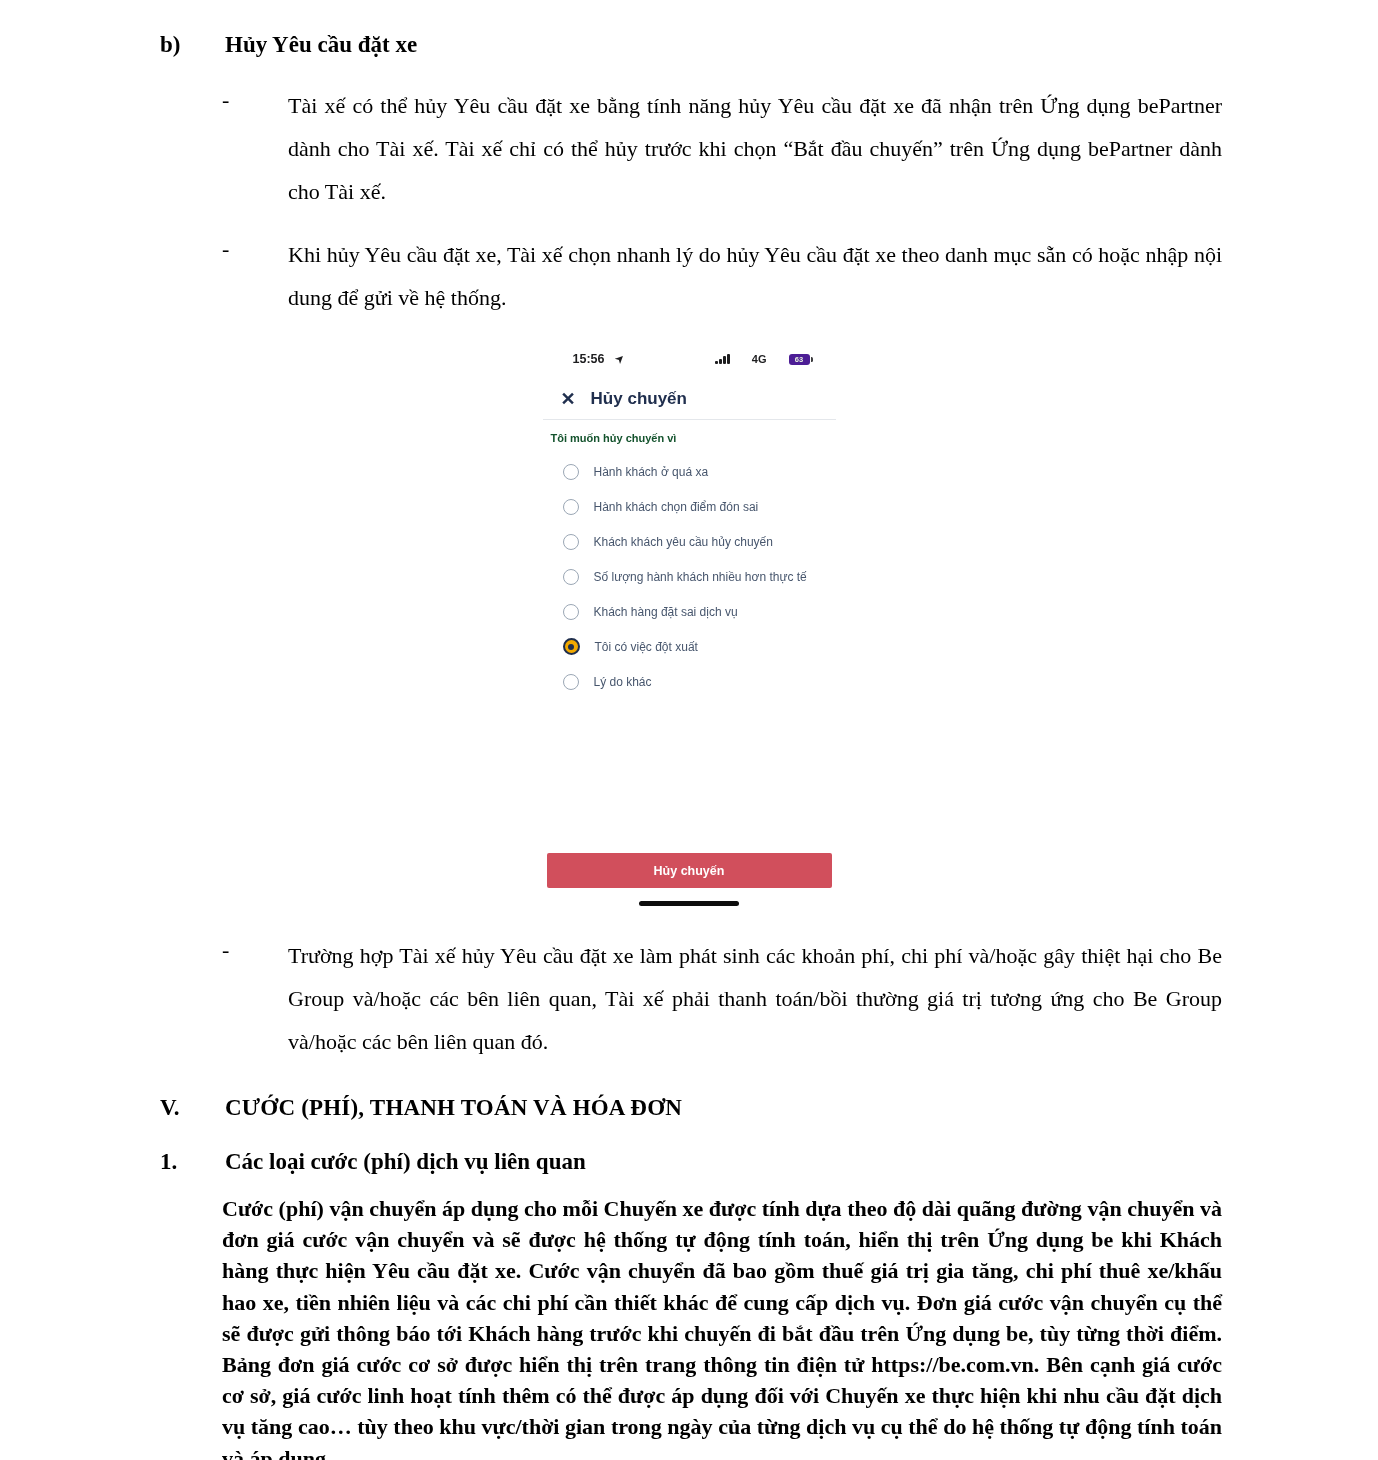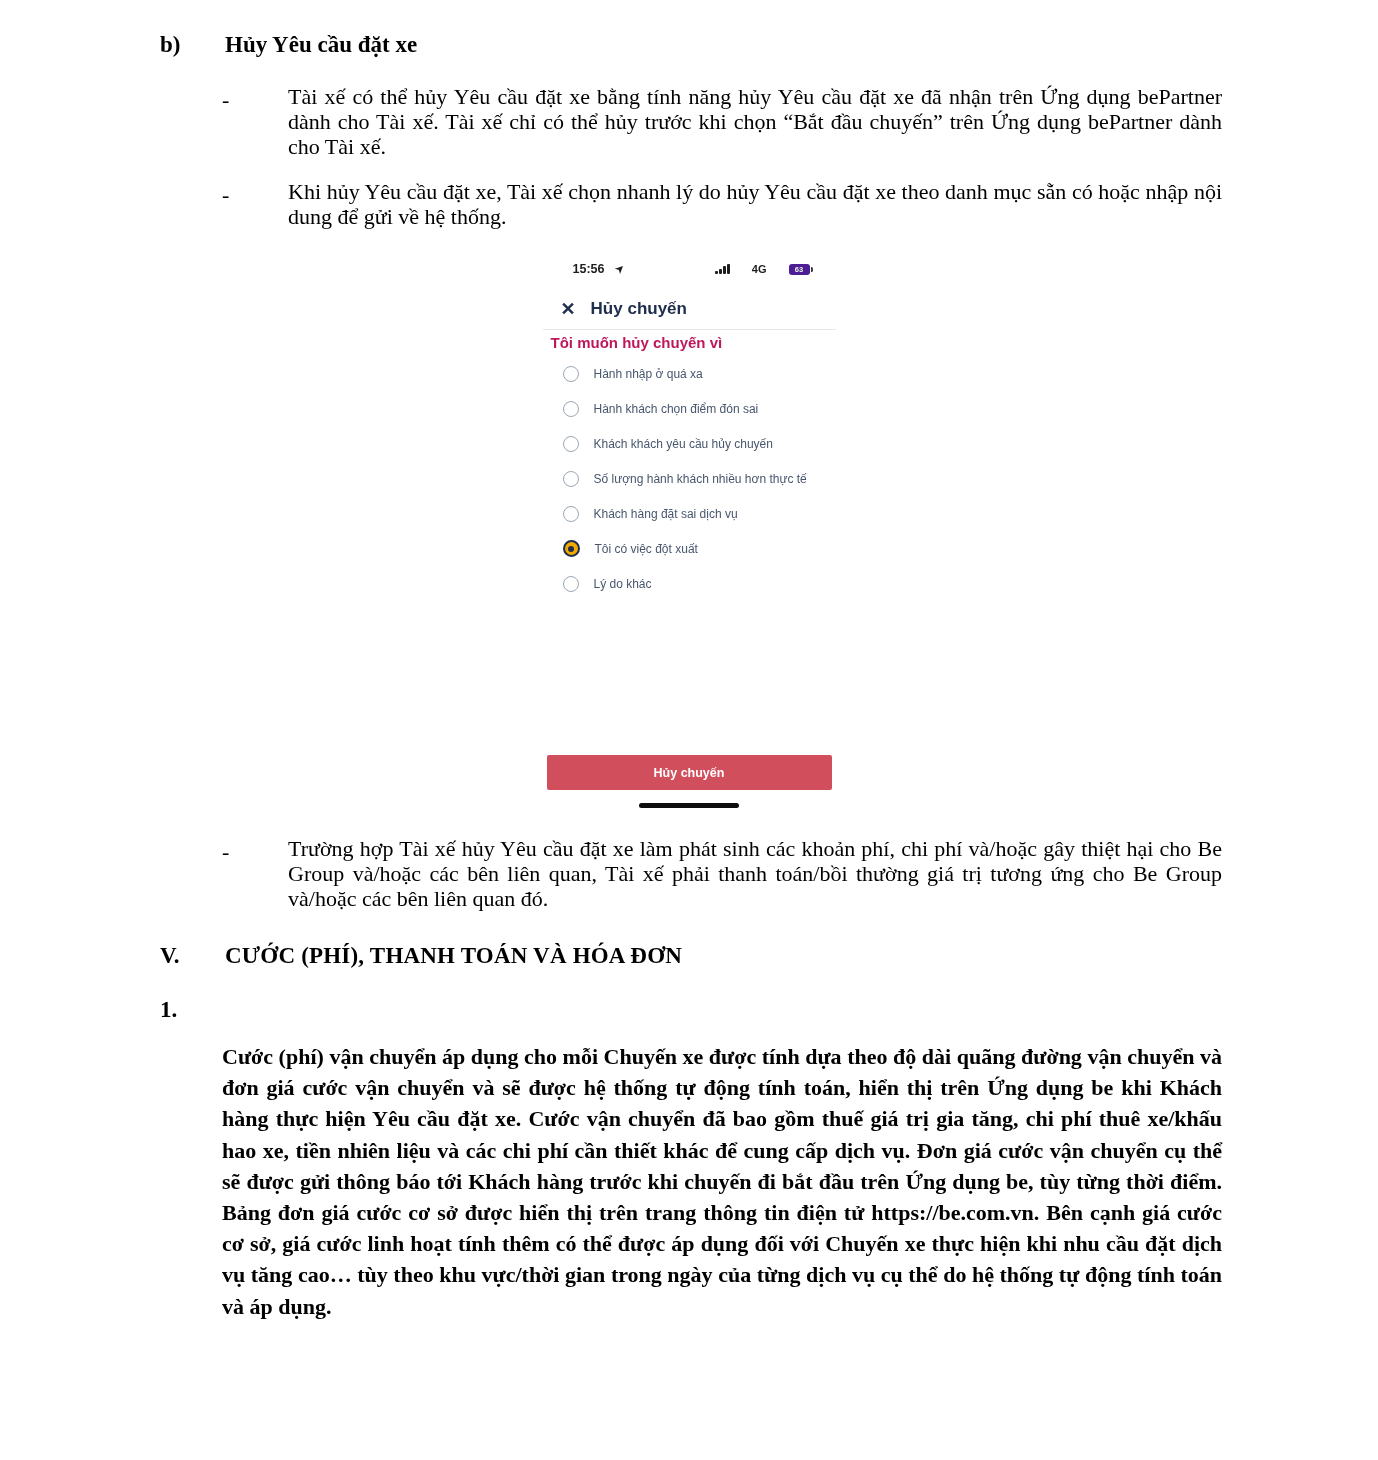--- a/index.html
+++ b/index.html
@@ -16,21 +16,21 @@
   }
   
   .hrow{margin-left:160px;display:flex;font-weight:bold;font-size:23px;line-height:30px;}
   .hrow .h-label{width:65px;flex:0 0 65px;}
   .hrow.sec-b{margin-bottom:24px;}
   .hrow.sec-v{margin-top:30px;letter-spacing:.2px;}
   .hrow.sec-1{margin-top:24px;}
   
   .bullet{margin-left:222px;display:flex;width:1000px;}
   .bullet .dash{width:66px;flex:0 0 66px;font-size:22px;line-height:31px;}
-  .bullet .btext{margin:0;width:934px;font-size:22px;line-height:25px;text-align:justify;}
+  .bullet .btext{margin:0;width:934px;font-size:22px;line-height:43px;text-align:justify;}
   .bullet.b1{margin-bottom:20px;}
   .bullet.b3{margin-top:24px;}
   .para{margin:16px 0 4px 222px;width:1000px;font-size:22px;line-height:31.2px;text-align:justify;font-weight:bold;}
   
   .phone{
     width:293px;
     margin:24px auto 0;
     font-family:"Liberation Sans", sans-serif;
     color:#202f4e;
     padding-bottom:4px;
@@ -55,21 +55,21 @@
     color:#e8f3e0;font-size:7.5px;font-weight:bold;display:flex;align-items:center;justify-content:center;
   }
   .batt::after{
     content:"";position:absolute;right:-3px;top:3px;width:2px;height:5px;
     background:#3c3c3e;border-radius:0 1.5px 1.5px 0;
   }
   .phead{display:flex;align-items:center;gap:15px;margin-top:20px;height:24px;padding-left:18px;}
   .x{font-size:18px;font-weight:bold;color:#202f4e;cursor:pointer;line-height:18px;}
   .ptitle{font-size:17px;font-weight:bold;color:#202f4e;}
   .pdivider{height:1px;background:#e4e7eb;margin-top:8px;}
-  .qlabel{margin-top:4px;padding-left:8px;font-size:15px;font-weight:bold;color:#be185d;height:16px;}
+  .qlabel{margin-top:12px;padding-left:8px;font-size:11px;font-weight:bold;color:#14532d;height:16px;}
   .opts{margin-top:6px;}
   .opt{display:flex;align-items:center;gap:15px;height:35px;padding-left:20px;cursor:pointer;}
   .radio{
     width:14px;height:14px;flex:0 0 14px;border-radius:50%;
     border:1.6px solid #9ba7b5;background:#ffffff;
     display:flex;align-items:center;justify-content:center;
   }
   .radio.selected{border:2.2px solid #1f2e4c;background:#f2a900;width:13px;height:13px;flex-basis:13px;}
   .radio .dot{display:none;}
   .radio.selected .dot{display:block;width:6px;height:6px;border-radius:50%;background:#1f2e4c;}
@@ -126,21 +126,21 @@
       <span class="x">✕</span>
       <span class="ptitle">Hủy chuyến</span>
     </div>
     <div class="pdivider"></div>
 
     <div class="qlabel">Tôi muốn hủy chuyến vì</div>
 
     <div class="opts">
       <div class="opt">
         <span class="radio"></span>
-        <span class="olabel">Hành nhập ở quá xa</span>
+        <span class="olabel">Hành khách ở quá xa</span>
       </div>
       <div class="opt">
         <span class="radio"></span>
         <span class="olabel">Hành khách chọn điểm đón sai</span>
       </div>
       <div class="opt">
         <span class="radio"></span>
         <span class="olabel">Khách khách yêu cầu hủy chuyến</span>
       </div>
       <div class="opt">
@@ -174,17 +174,18 @@
     <p class="btext">Trường hợp Tài xế hủy Yêu cầu đặt xe làm phát sinh các khoản phí, chi phí và/hoặc gây thiệt hại cho Be Group và/hoặc các bên liên quan, Tài xế phải thanh toán/bồi thường giá trị tương ứng cho Be Group và/hoặc các bên liên quan đó.</p>
   </div>
 
   <div class="hrow sec-v">
     <span class="h-label">V.</span>
     <span class="h-title">CƯỚC (PHÍ), THANH TOÁN VÀ HÓA ĐƠN</span>
   </div>
 
   <div class="hrow sec-1">
     <span class="h-label">1.</span>
+    <span class="h-title">Các loại cước (phí) dịch vụ liên quan</span>
   </div>
 
   <p class="para">Cước (phí) vận chuyển áp dụng cho mỗi Chuyến xe được tính dựa theo độ dài quãng đường vận chuyển và đơn giá cước vận chuyển và sẽ được hệ thống tự động tính toán, hiển thị trên Ứng dụng be khi Khách hàng thực hiện Yêu cầu đặt xe. Cước vận chuyển đã bao gồm thuế giá trị gia tăng, chi phí thuê xe/khấu hao xe, tiền nhiên liệu và các chi phí cần thiết khác để cung cấp dịch vụ. Đơn giá cước vận chuyển cụ thể sẽ được gửi thông báo tới Khách hàng trước khi chuyến đi bắt đầu trên Ứng dụng be, tùy từng thời điểm. Bảng đơn giá cước cơ sở được hiển thị trên trang thông tin điện tử https://be.com.vn. Bên cạnh giá cước cơ sở, giá cước linh hoạt tính thêm có thể được áp dụng đối với Chuyến xe thực hiện khi nhu cầu đặt dịch vụ tăng cao… tùy theo khu vực/thời gian trong ngày của từng dịch vụ cụ thể do hệ thống tự động tính toán và áp dụng.</p>
 
 </div>
 
 </body></html>

